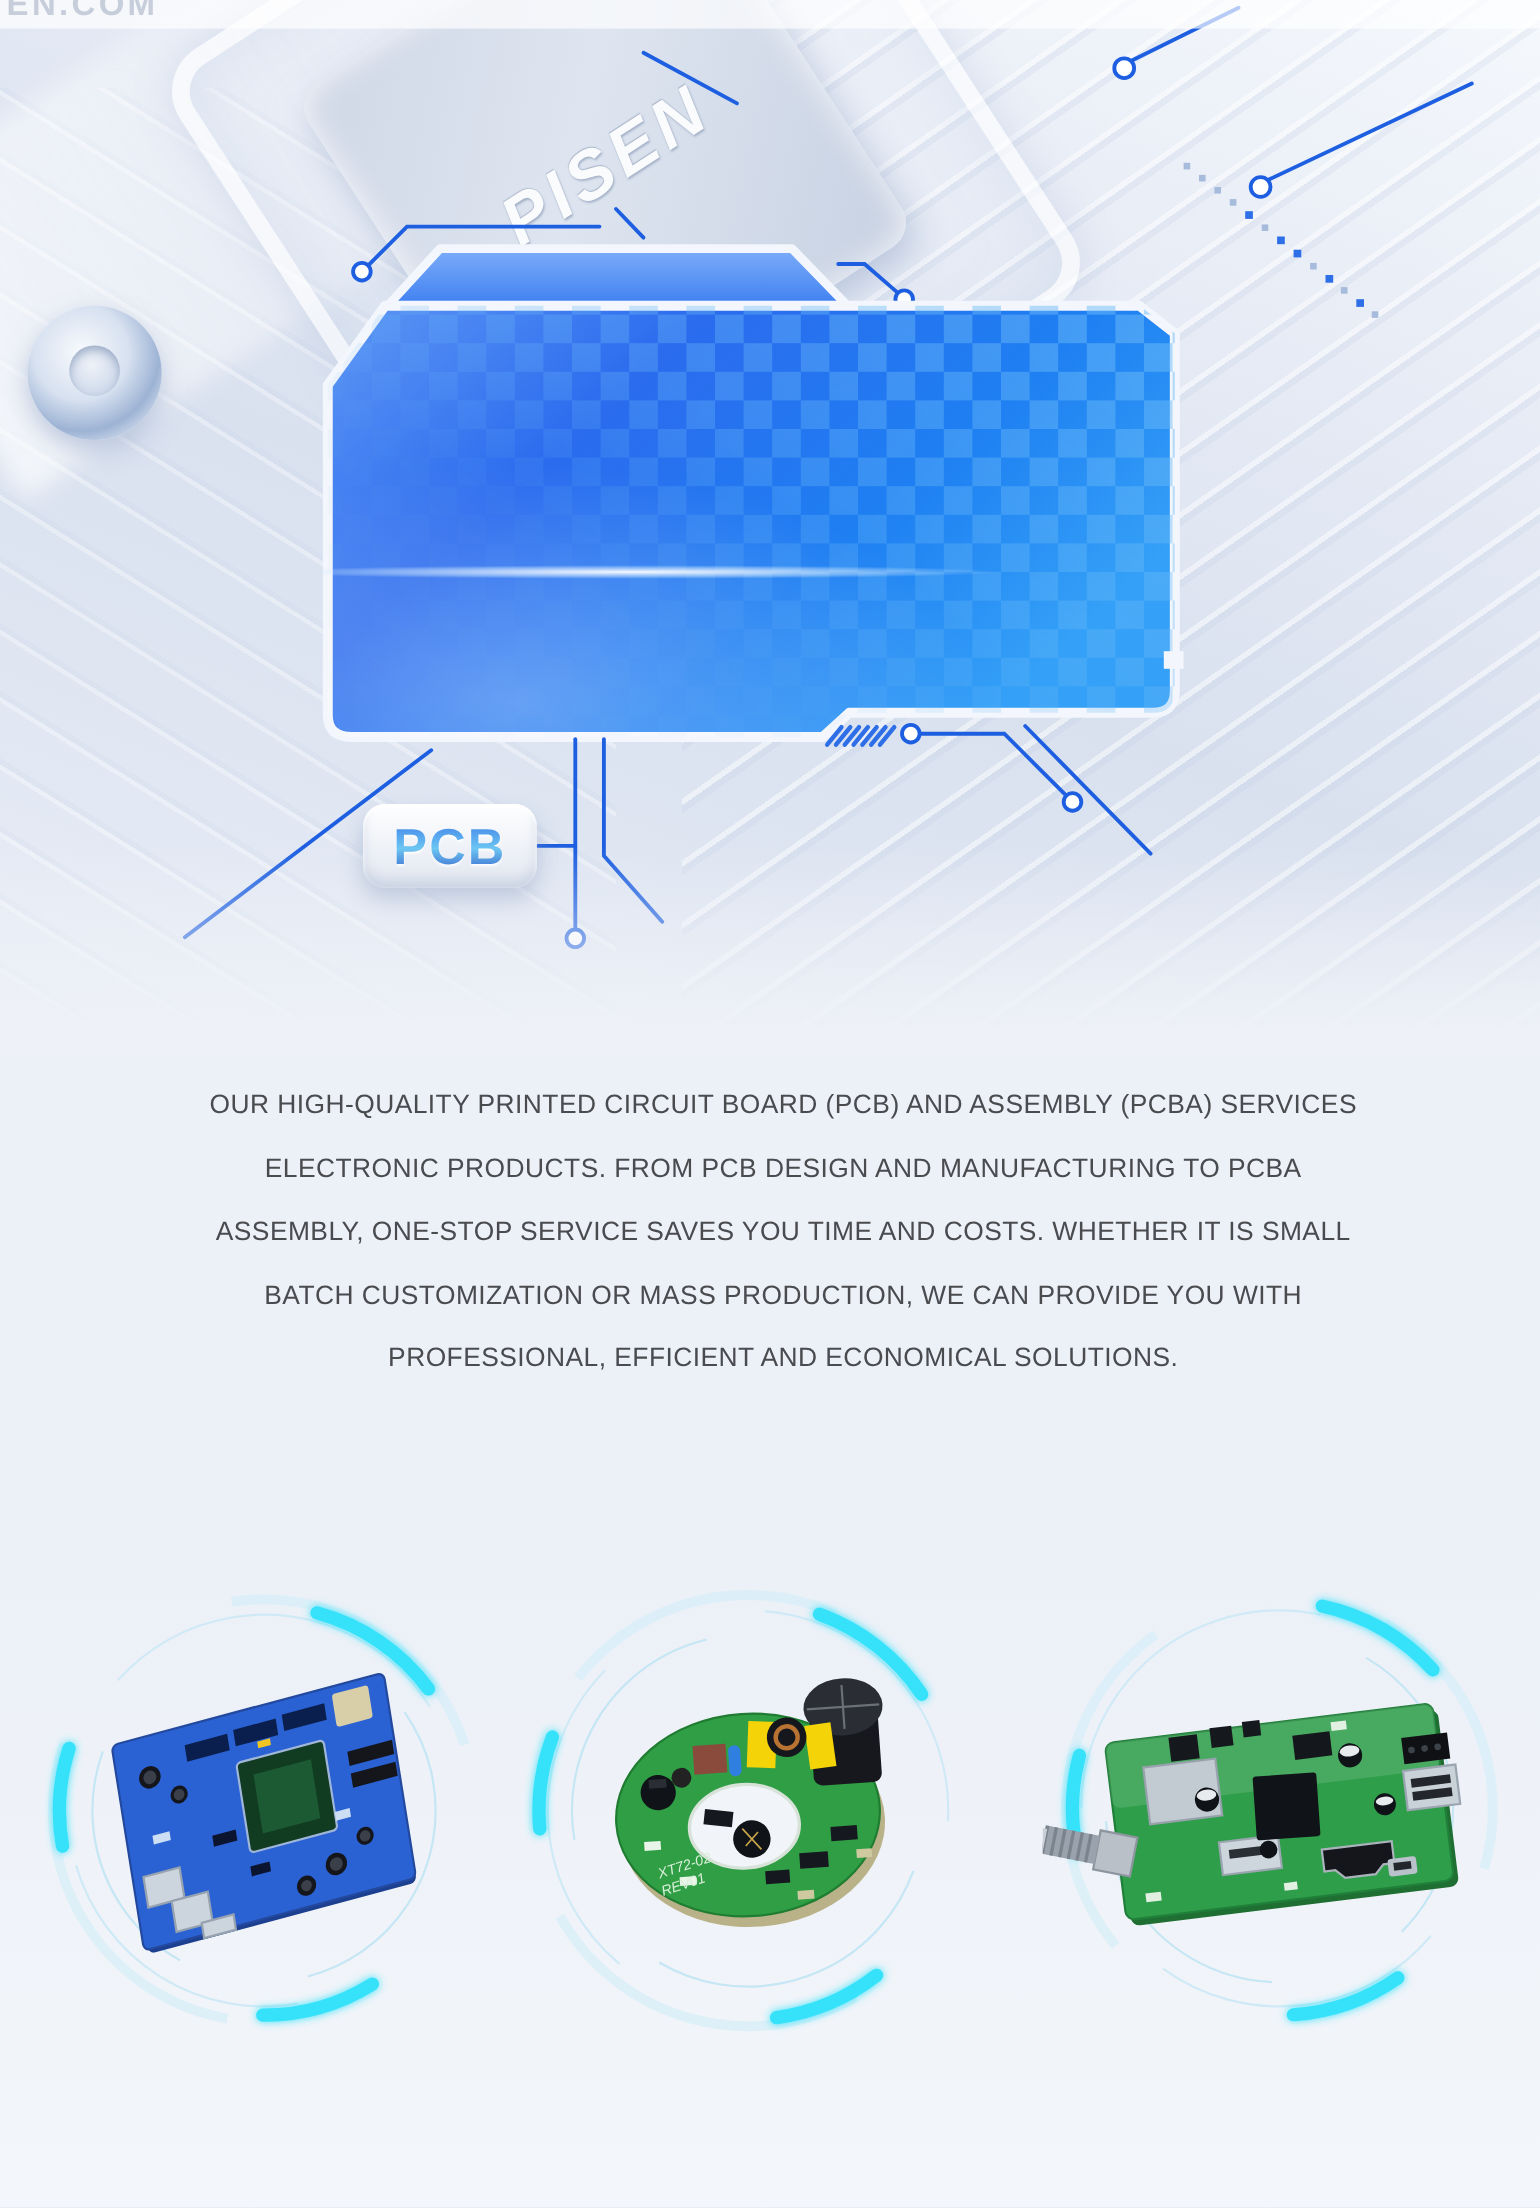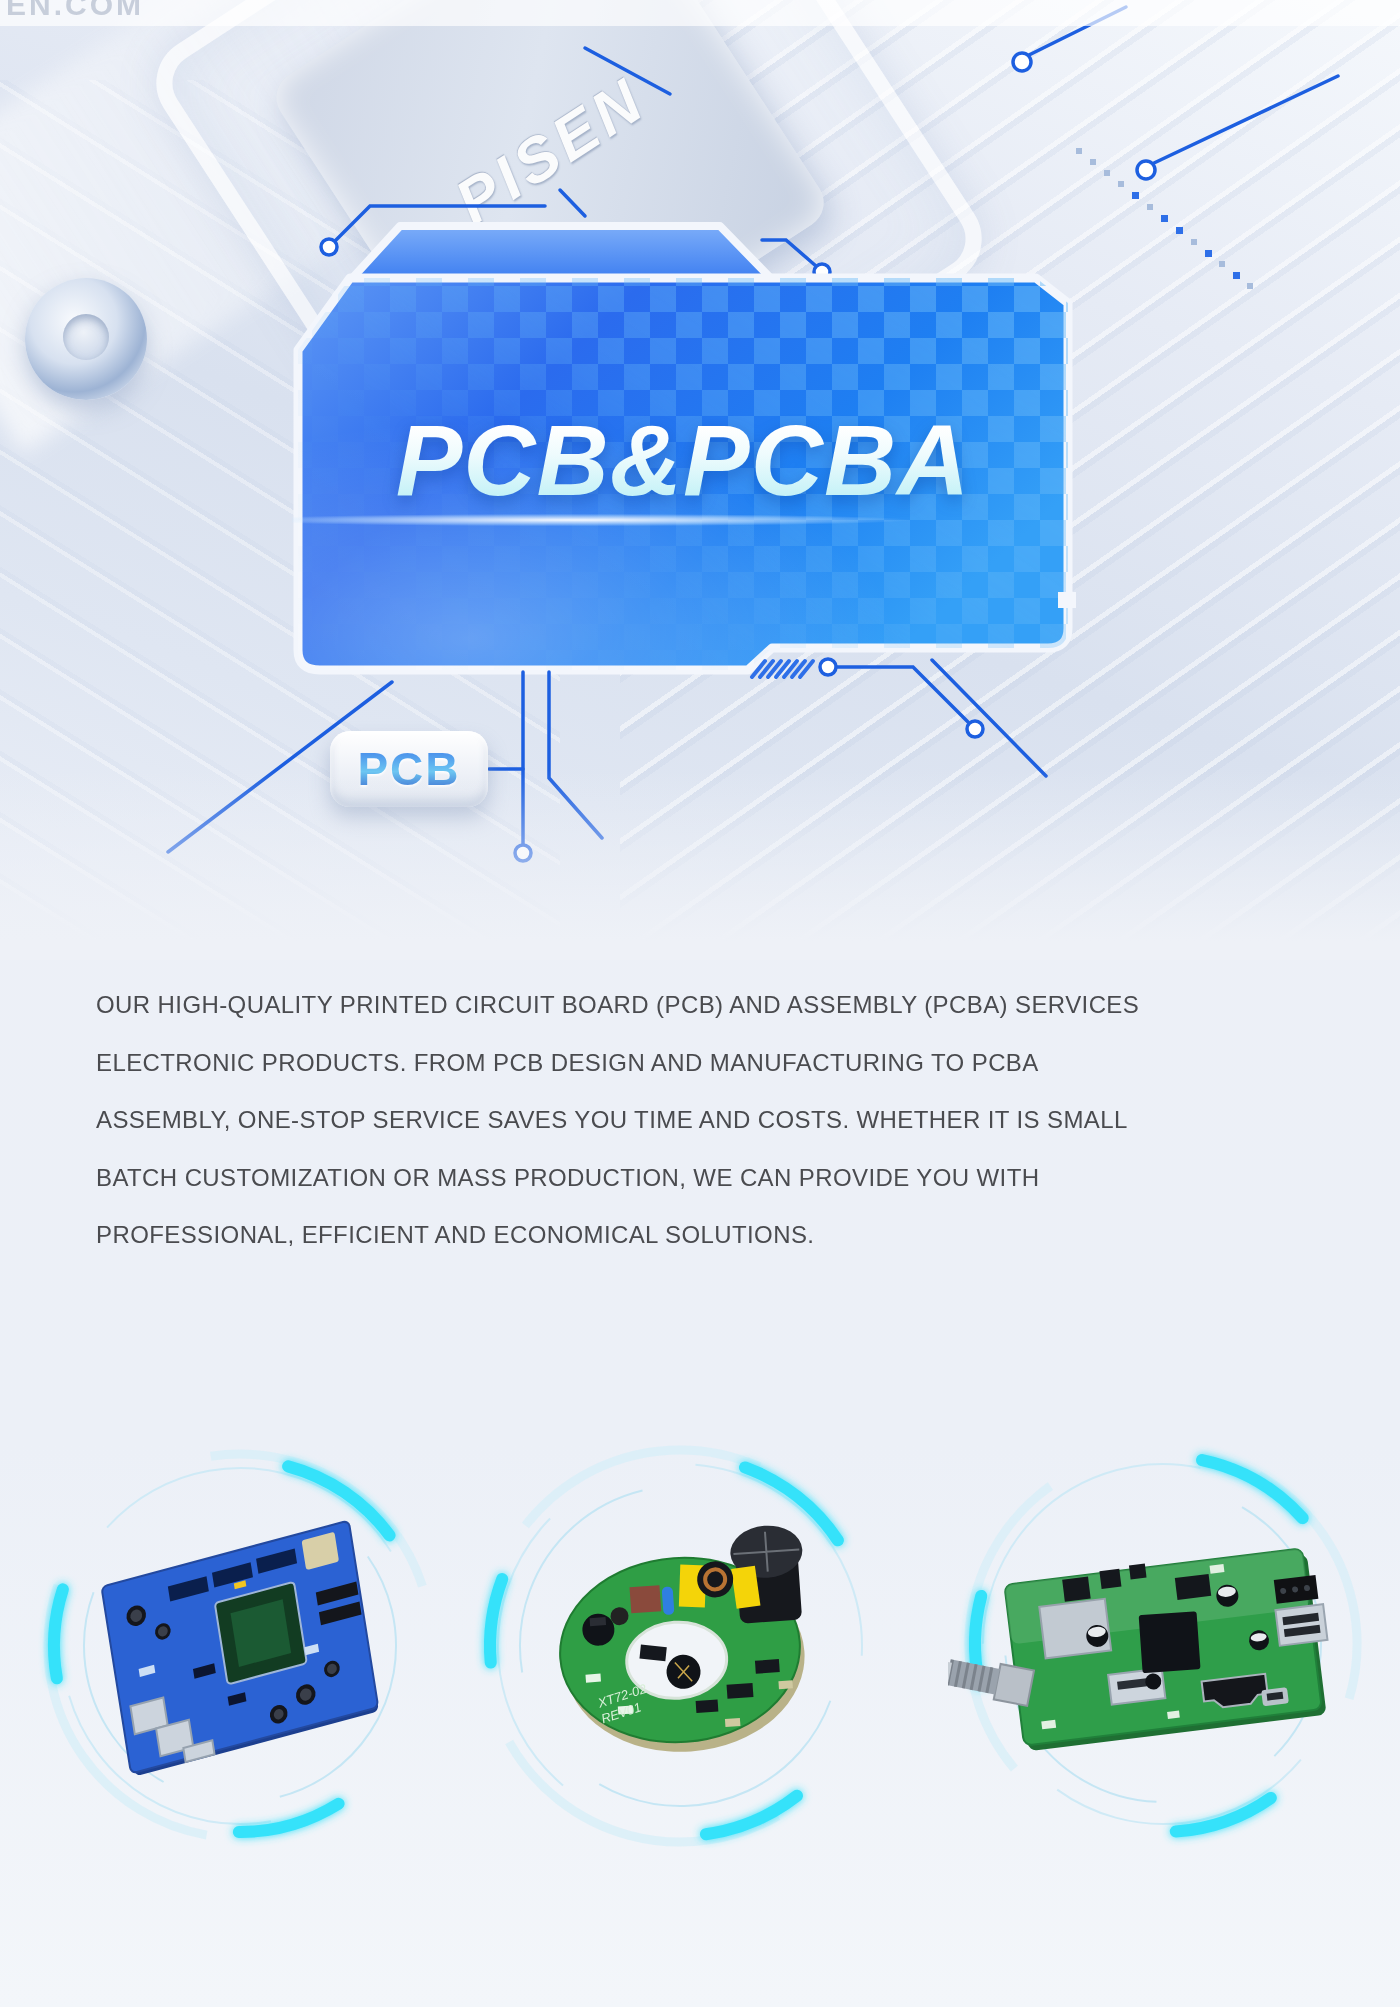--- a/index.html
+++ b/index.html
@@ -55,21 +55,21 @@
   .badge-inner{padding:2px 10px;border-radius:12px;}
   .badge-text{font-size:46px;font-weight:bold;letter-spacing:2px;
         background:linear-gradient(180deg,#3b78e8 0%,#6cc6f2 55%,#1b4fc6 100%);
         -webkit-background-clip:text;background-clip:text;color:transparent;
         filter:drop-shadow(0 2px 1px rgba(255,255,255,.9));text-align:center;}
 
   .hero-fade{position:absolute;left:0;top:770px;width:100%;height:195px;
         background:linear-gradient(180deg,rgba(238,241,247,0) 0%,#eef1f7 88%);}
 
   
-  .desc{position:absolute;left:96px;top:976px;width:1200px;}
+  .desc{position:absolute;left:112px;top:976px;width:1200px;text-align:center;}
   .desc-line{font-size:24px;line-height:57.6px;letter-spacing:.4px;color:#4a4b4f;white-space:nowrap;}
 
   
   .product{position:absolute;}
   .p1{left:28px;top:1408px;}
   .p2{left:462px;top:1398px;}
   .p3{left:948px;top:1402px;}
 </style>
 </head>
 <body>
@@ -177,21 +177,20 @@
         <path d="M836 667 H913 L968 722"></path>
         <path d="M932 660 L1046 776"></path>
       </g>
       <g stroke="#1d5fe0" stroke-width="3.5" fill="#ffffff">
         <circle cx="523" cy="853" r="8"></circle>
           <circle cx="975" cy="729" r="8"></circle>
           <circle cx="828" cy="667" r="8"></circle>
       </g>
     </svg>
 
-    <div class="hero-title">PCB&amp;PCBA</div>
     <div class="streak"></div>
 
     <div class="badge">
       <div class="badge-inner">
         <span class="badge-text">PCB</span>
       </div>
     </div>
 
     <div class="top-strip"></div>
     <div class="watermark">EN.COM</div>

